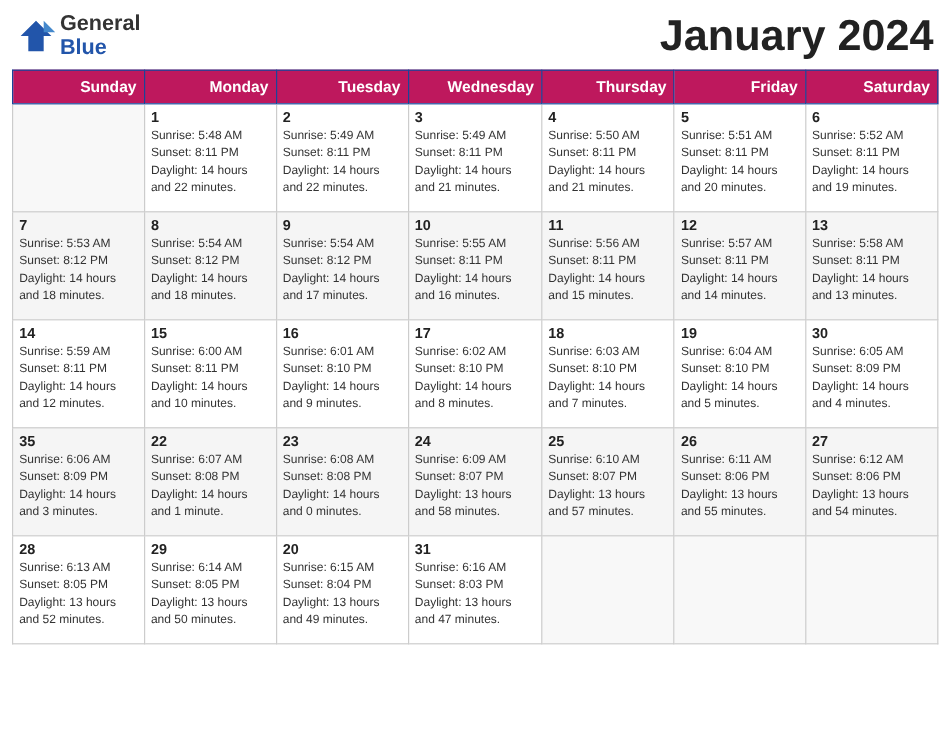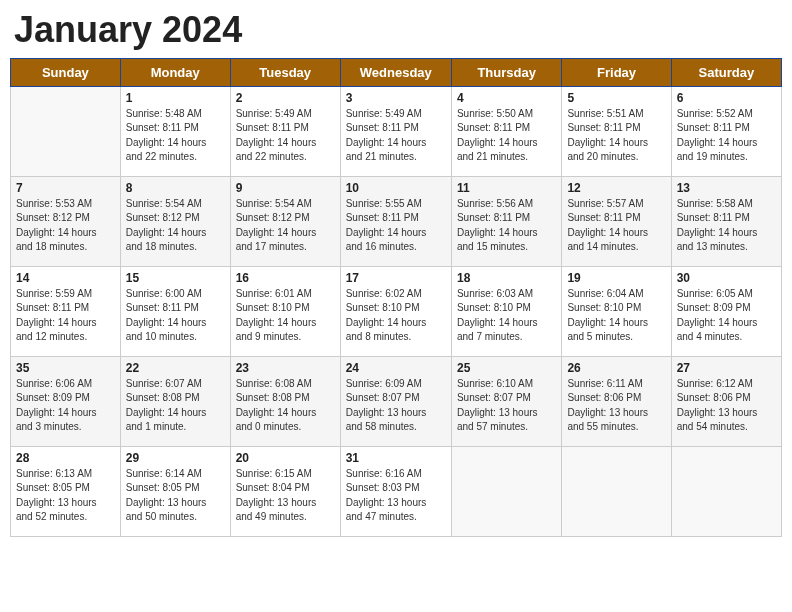--- a/index.html
+++ b/index.html
@@ -53,23 +53,23 @@
     .location {
       font-size: 15px;
       color: #444;
     }
     .calendar {
       width: 100%;
       border-collapse: collapse;
       border: 1px solid #bbb;
     }
     .calendar th {
-      background-color: #a16207;
+      background-color: #be185d;
       color: white;
-      text-align: center;
+      text-align: right;
       padding: 6px 6px;
       font-size: 13px;
       font-weight: bold;
       border: 1px solid #1a4499;
     }
     .calendar td {
       vertical-align: top;
       padding: 4px 5px;
       font-size: 10.5px;
       color: #333;
@@ -97,20 +97,30 @@
       background: #fff;
     }
     tr.week-row:nth-child(even) td {
       background: #f5f5f5;
     }
   </style>
 </head>
 <body>
 
 <div class="header">
+  <div class="logo">
+    <svg class="logo-icon" viewBox="0 0 40 40">
+      <polygon points="20,4 36,20 28,20 28,36 12,36 12,20 4,20" fill="#2255aa"></polygon>
+      <polygon points="28,4 40,16 28,16" fill="#4488cc"></polygon>
+    </svg>
+    <div class="logo-text">
+      <span class="logo-general">General</span>
+      <span class="logo-blue">Blue</span>
+    </div>
+  </div>
   <div class="title-block">
     <div class="month-title">January 2024</div>
   </div>
 </div>
 
 <table class="calendar">
   <thead>
     <tr>
       <th>Sunday</th>
       <th>Monday</th>

